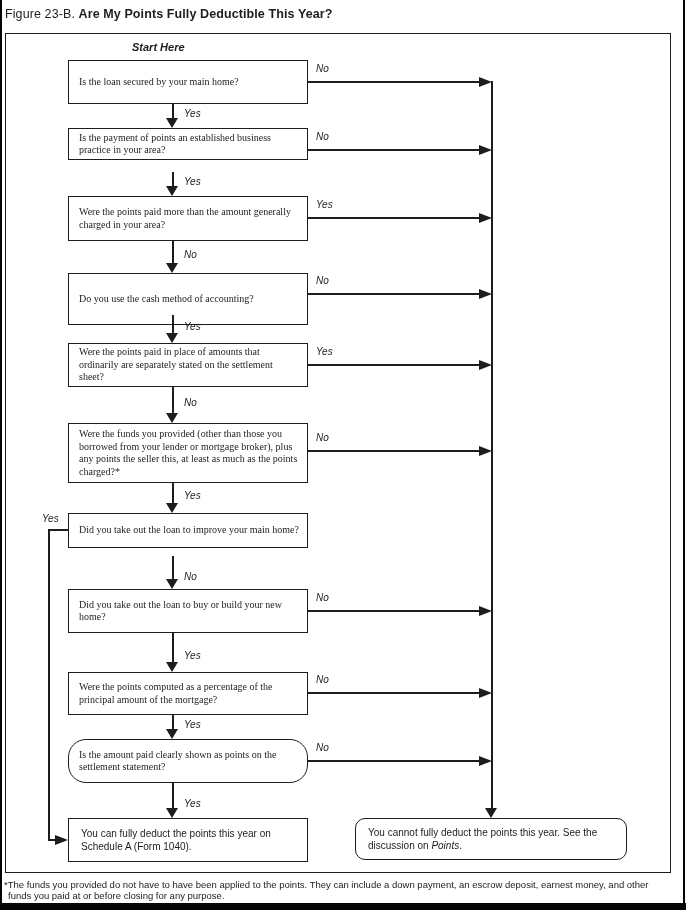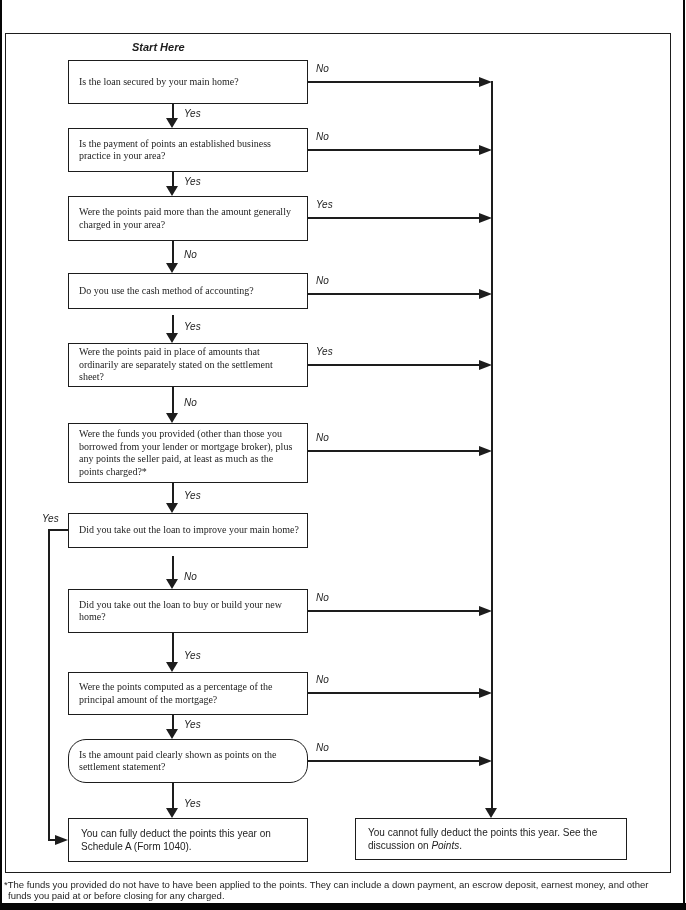--- a/index.html
+++ b/index.html
@@ -41,59 +41,63 @@
 </style>
 </head>
 <body>
 
 <div class="page">
 
   <div class="edge-l"></div>
   <div class="edge-r"></div>
   <div class="botbar"></div>
 
+  <div class="title">
+    <span class="fig">Figure 23-B.</span>
+    <span class="head">Are My Points Fully Deductible This Year?</span>
+  </div>
 
   <div class="frame"></div>
   <div class="start">Start Here</div>
 
   <div class="qbox" style="top:60px;height:44px;">
     <span>Is the loan secured by your main home?</span>
     </div>
-  <div class="qbox" style="top:128px;height:44px;">
+  <div class="qbox" style="top:128px;height:32px;">
     <span>Is the payment of points an established business practice in your area?</span>
     </div>
   <div class="qbox" style="top:196px;height:45px;">
     <span>Were the points paid more than the amount generally charged in your area?</span>
     </div>
-  <div class="qbox" style="top:273px;height:36px;align-items:center;">
+  <div class="qbox" style="top:273px;height:52px;align-items:center;">
     <span>Do you use the cash method of accounting?</span>
     </div>
   <div class="qbox" style="top:343px;height:44px;">
     <span>Were the points paid in place of amounts that ordinarily are separately stated on the settlement sheet?</span>
     </div>
   <div class="qbox" style="top:423px;height:60px;">
-    <span>Were the funds you provided (other than those you borrowed from your lender or mortgage broker), plus any points the seller paid, at least as much as the points charged?*</span>
+    <span>Were the funds you provided (other than those you borrowed from your lender or mortgage broker), plus any points the seller this, at least as much as the points charged?*</span>
     </div>
   <div class="qbox" style="top:513px;height:35px;">
     <span>Did you take out the loan to improve your main home?</span>
     </div>
   <div class="qbox" style="top:589px;height:44px;">
     <span>Did you take out the loan to buy or build your new home?</span>
     </div>
   <div class="qbox" style="top:672px;height:43px;">
     <span>Were the points computed as a percentage of the principal amount of the mortgage?</span>
     </div>
   <div class="qbox" style="top:739px;height:44px;border-radius:18px;">
     <span>Is the amount paid clearly shown as points on the settlement statement?</span>
     </div>
 
   <div class="tbox" style="left:68px;top:818px;width:240px;height:44px;justify-content:flex-end;">
     <span>You can fully deduct the points this year on Schedule A (Form 1040).</span>
     </div>
-  <div class="tbox" style="left:355px;top:818px;width:272px;height:42px;">
+  <div class="tbox" style="left:355px;top:818px;width:272px;height:42px;border-radius:10px;">
     <span><span>You cannot fully deduct the points this year. See the discussion on </span><i>Points</i><span>.</span></span>
     </div>
 
   <div class="vline" style="left:172px;top:104px;height:16px;"></div>
   <div class="arr-d" style="left:166px;top:118px;"></div>
   <div class="lbl" style="left:184px;top:108px;">Yes</div>
 
   <div class="vline" style="left:172px;top:172px;height:16px;"></div>
   <div class="arr-d" style="left:166px;top:186px;"></div>
   <div class="lbl" style="left:184px;top:176px;">Yes</div>
@@ -170,16 +174,16 @@
   <div class="arr-d" style="left:485px;top:808px;"></div>
 
   <div class="hline" style="left:48px;top:529px;width:20px;"></div>
   <div class="vline" style="left:48px;top:529px;height:311px;"></div>
   <div class="hline" style="left:48px;top:839px;width:9px;"></div>
   <div class="arr-r" style="left:55px;top:835px;"></div>
   <div class="lbl" style="left:42px;top:513px;">Yes</div>
 
   <div class="footnote">
     <div class="l1">*The funds you provided do not have to have been applied to the points. They can include a down payment, an escrow deposit, earnest money, and other</div>
-    <div class="l2">funds you paid at or before closing for any charged.</div>
+    <div class="l2">funds you paid at or before closing for any purpose.</div>
   </div>
 
 </div>
 
 </body></html>

